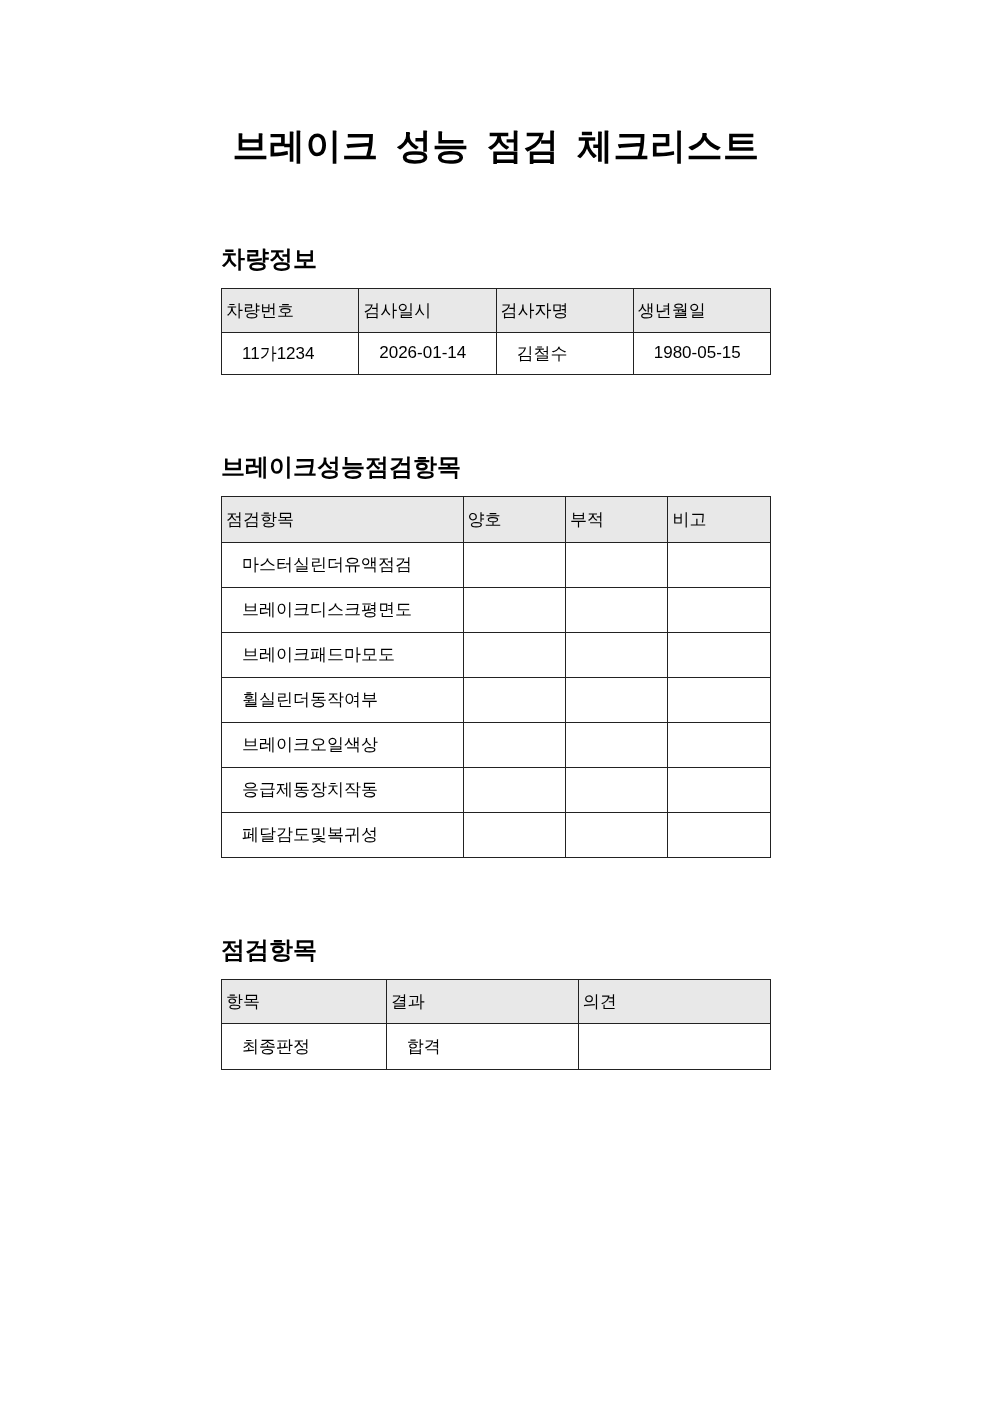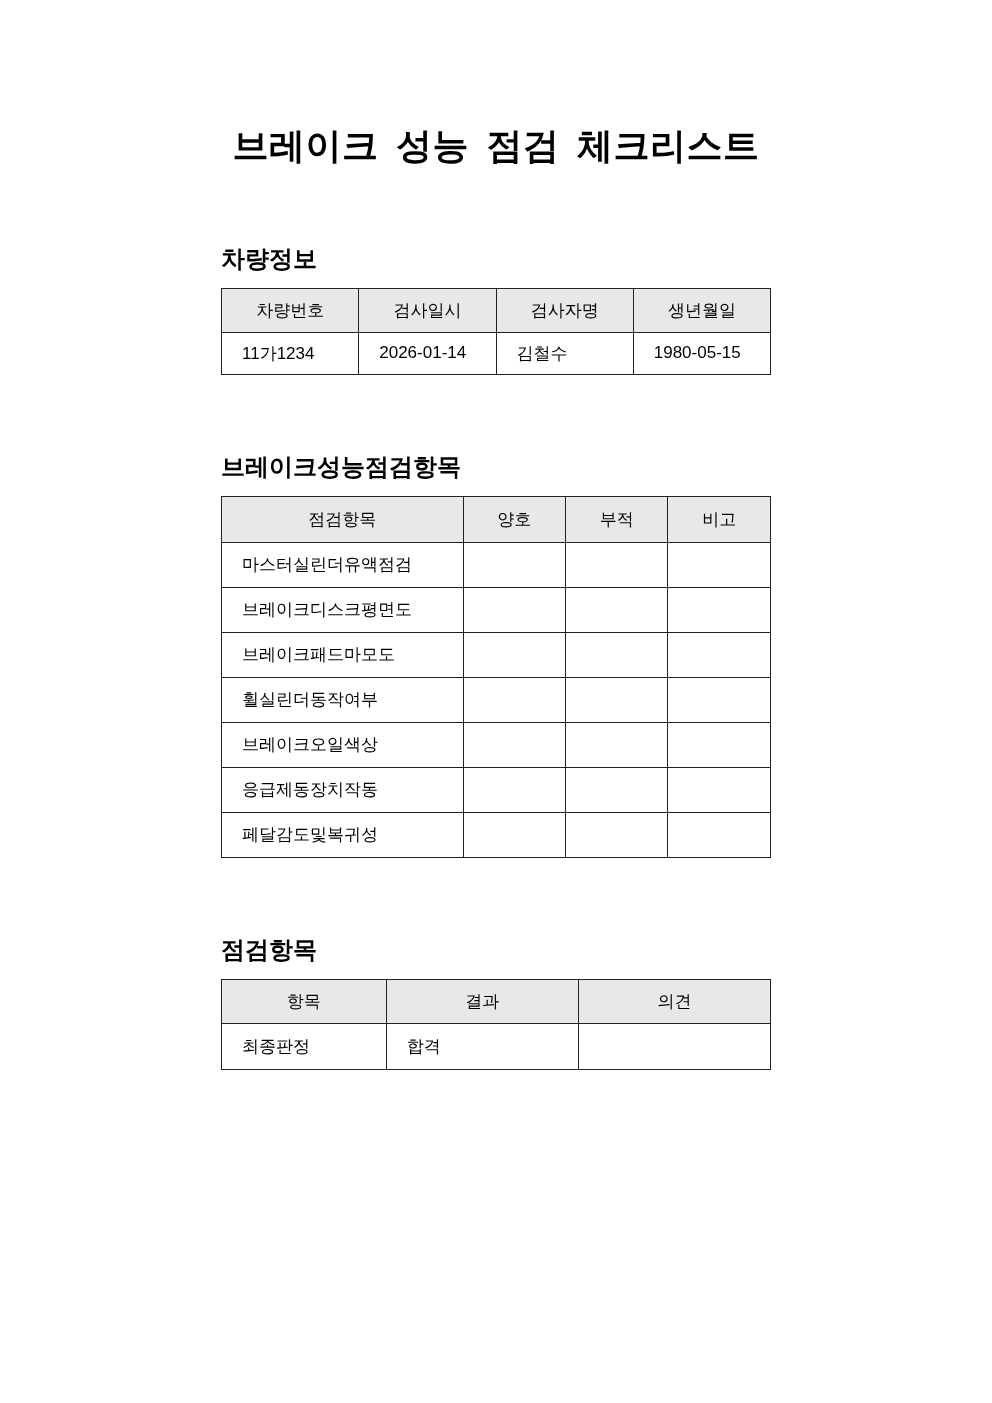--- a/index.html
+++ b/index.html
@@ -51,21 +51,21 @@
   }
   table.doc-table th,
   table.doc-table td {
     border: 1px solid var(--border);
     overflow: hidden;
     white-space: nowrap;
   }
   table.doc-table th {
     background: var(--header-bg);
     font-weight: 400;
-    text-align: center;
+    text-align: left;
     padding: 0 4px;
   }
   table.doc-table td {
     text-align: left;
     padding: 0 4px 0 20px;
     vertical-align: middle;
   }
   
   .t-vehicle th { height: 44px; }
   .t-vehicle td { height: 42px; }

